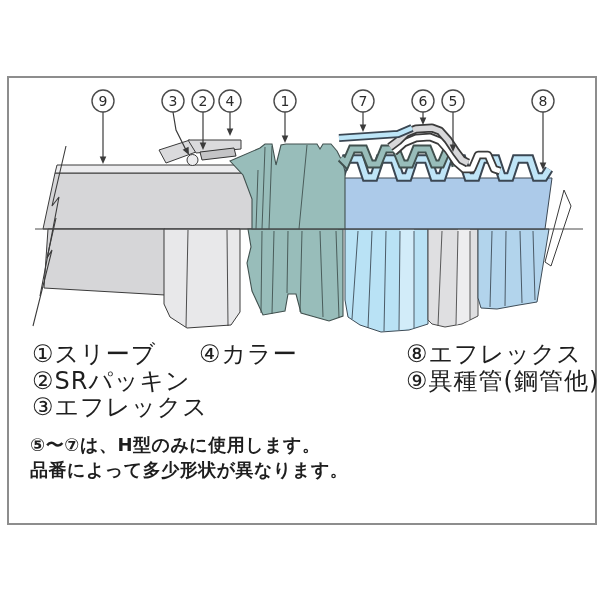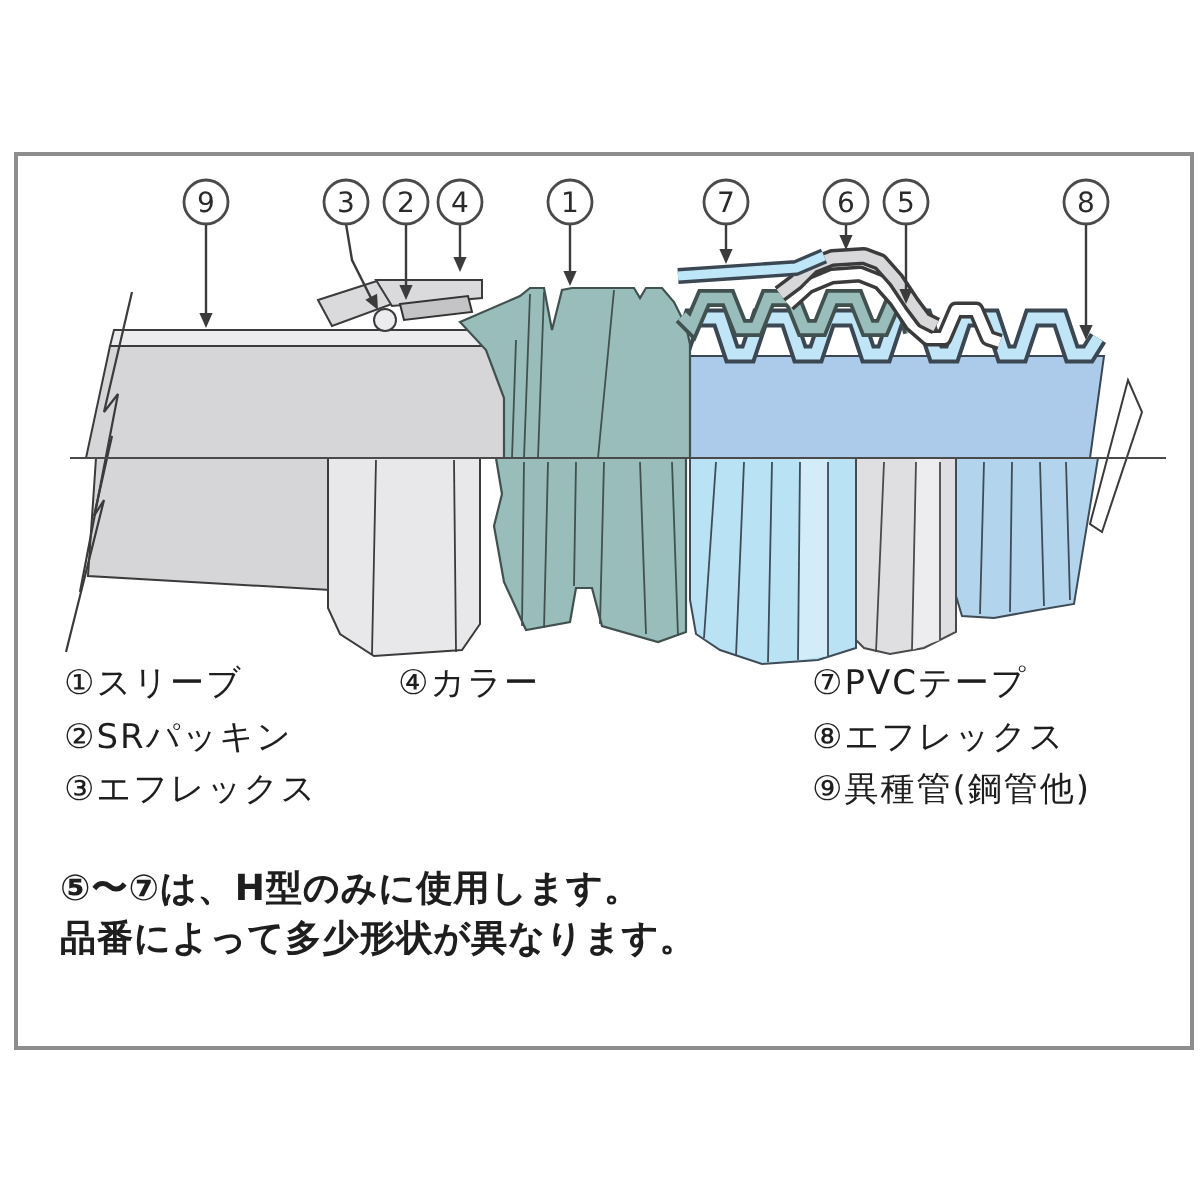--- a/index.html
+++ b/index.html
@@ -7,21 +7,21 @@
     width:600px;height:600px;position:relative;background:#ffffff;
     font-family:"DejaVu Sans","Liberation Sans",sans-serif;color:#1e1e1e;
     overflow:hidden;
   }
   .frame{
     position:absolute;left:7px;top:76px;width:590px;height:449px;
     border:2px solid #8d8d8d;box-sizing:border-box;background:#ffffff;
   }
   svg.diagram{position:absolute;left:0;top:0;}
   .legend-col{
-    position:absolute;top:329px;font-size:17px;line-height:26.5px;
+    position:absolute;top:341px;font-size:24px;line-height:26.5px;
     letter-spacing:1px;white-space:nowrap;
   }
   .legend-col.c1{left:32px;}
   .legend-col.c2{left:199px;}
   .legend-col.c3{left:406px;}
   .legend-row{white-space:nowrap;}
   .notes{
     position:absolute;left:30px;top:433px;font-size:18px;line-height:24.5px;
     letter-spacing:0.5px;white-space:nowrap;font-weight:bold;
   }
@@ -187,21 +187,20 @@
 
 <div class="legend-col c1">
   <div class="legend-row"><span>①</span><span>スリーブ</span></div>
   <div class="legend-row"><span>②</span><span>SRパッキン</span></div>
   <div class="legend-row"><span>③</span><span>エフレックス</span></div>
 </div>
 <div class="legend-col c2">
   <div class="legend-row"><span>④</span><span>カラー</span></div>
 </div>
 <div class="legend-col c3">
-  <div class="legend-row"><span>⑦</span><span>PVCテープ</span></div>
   <div class="legend-row"><span>⑧</span><span>エフレックス</span></div>
   <div class="legend-row"><span>⑨</span><span>異種管(鋼管他)</span></div>
 </div>
 
 <div class="notes">
   <div class="note-line">⑤〜⑦は、H型のみに使用します。</div>
   <div class="note-line">品番によって多少形状が異なります。</div>
 </div>
 
 </body></html>

